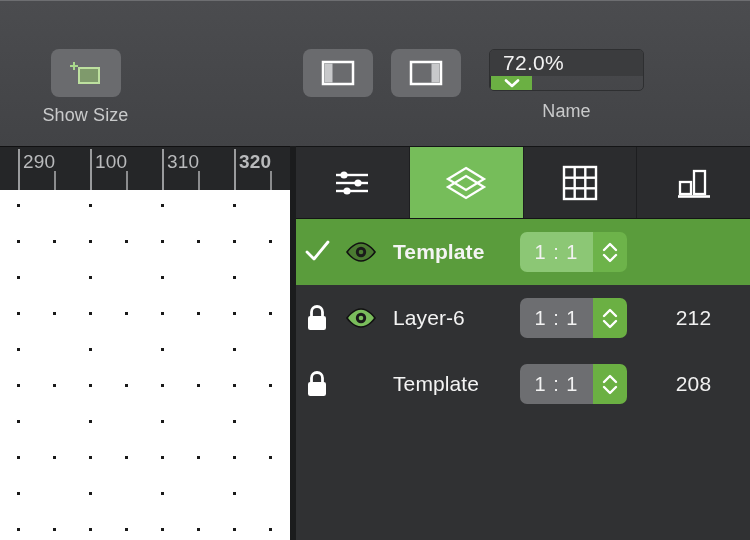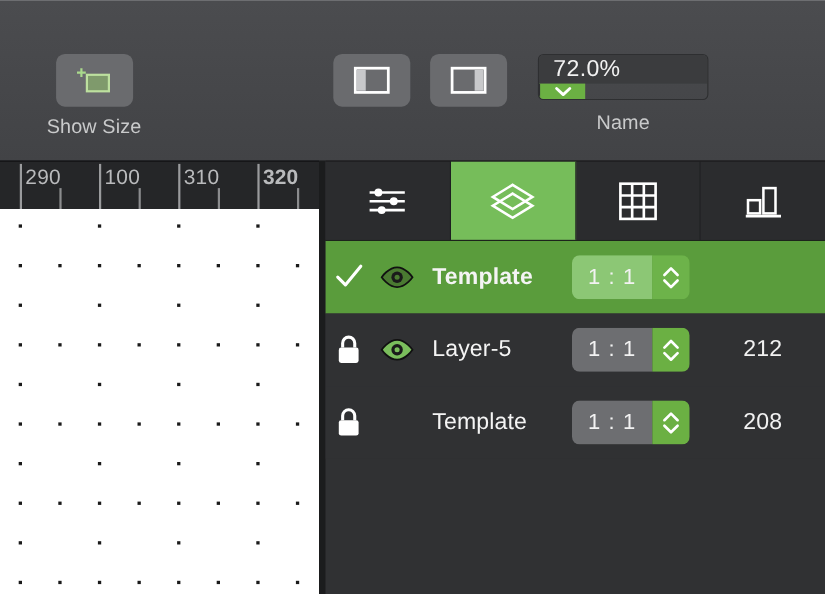--- a/index.html
+++ b/index.html
@@ -361,21 +361,21 @@
           </div>
           <div class="cell c-eye">
             <span>
     <svg width="34" height="24" viewBox="0 0 34 24">
       <path d="M17 3 C25 3 31 12 31 12 C31 12 25 21 17 21 C9 21 3 12 3 12 C3 12 9 3 17 3 Z" fill="#7abd5c" stroke="#111" stroke-width="1.6"></path>
       <circle cx="17" cy="12" r="5.2" fill="#1a1a1a"></circle>
       <circle cx="17" cy="12" r="2.3" fill="#7abd5c"></circle>
     </svg>
             </span>
           </div>
-          <div class="cell c-name">Layer-5</div>
+          <div class="cell c-name">Layer-6</div>
           <div class="cell c-scale">
             <div class="stepper">
       <div class="stepper-val">1 : 1</div>
       <div class="stepper-btn">
         <span>
           <svg width="20" height="26" viewBox="0 0 20 26">
             <path d="M4 11 L10 5 L16 11" stroke="#fff" stroke-width="2.4" fill="none" stroke-linecap="round" stroke-linejoin="round"></path>
             <path d="M4 16 L10 22 L16 16" stroke="#fff" stroke-width="2.4" fill="none" stroke-linecap="round" stroke-linejoin="round"></path>
           </svg>
         </span>

